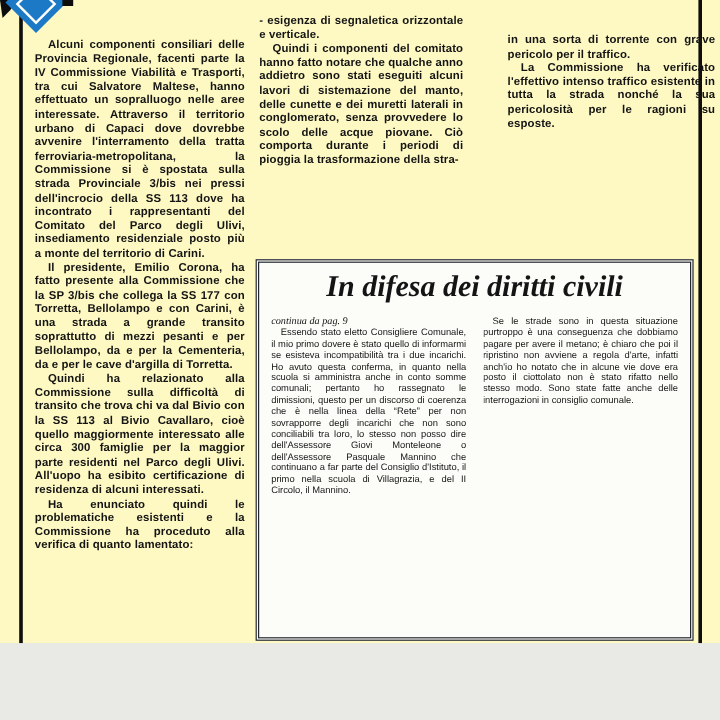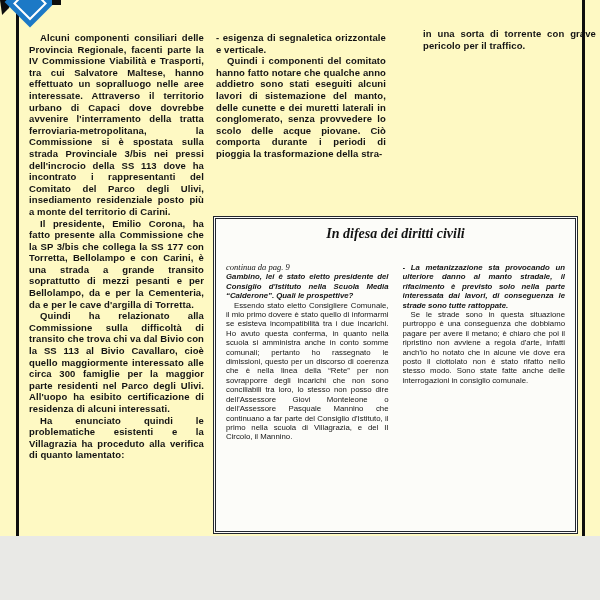--- a/index.html
+++ b/index.html
@@ -21,28 +21,28 @@
     background:#1c79c6;transform:rotate(45deg);}
   .logo-diamond-inner{position:absolute;left:7px;top:7px;width:20px;height:20px;
     border:2px solid #ffffff;background:transparent;}
 
   
   .col{position:absolute;text-align:justify;font-weight:bold;
        font-size:9.5px;line-height:11.6px;letter-spacing:.1px;overflow:hidden;}
   .col p{margin:0;text-indent:11px;}
   .col p.flush{text-indent:0;}
   .col1{left:29px;top:32px;width:175px;height:566px;}
-  .col2{left:216px;top:32px;width:170px;height:182px;}
+  .col2{left:216px;top:12px;width:170px;height:182px;}
   .col3{left:423px;top:28px;width:173px;height:182px;}
 
   
   .article-box{position:absolute;left:213px;top:216px;width:365px;height:318px;
     box-sizing:border-box;background:#fcfcf9;border:3px double #22262e;overflow:hidden;}
   .article-title{font-family:"Liberation Serif",serif;font-style:italic;font-weight:bold;
-    font-size:14px;text-align:center;margin:7px 0 0 0;}
+    font-size:25px;text-align:center;margin:7px 0 0 0;}
   .box-cols{position:absolute;left:10px;right:10px;top:44px;bottom:5px;display:flex;gap:14px;}
   .box-col{flex:1;font-size:7.8px;line-height:9.4px;text-align:justify;overflow:hidden;}
   .continua{font-family:"Liberation Serif",serif;font-style:italic;font-size:8.5px;margin:0 0 6px 0;}
   .question{font-weight:bold;font-style:italic;margin:0 0 4px 0;text-indent:0;}
   .box-col p{margin:0;text-indent:8px;}
   .box-col p.flush{text-indent:0;}
 
   
   .banner{position:absolute;left:213px;top:544px;width:365px;height:70px;
     background:#1565c0;text-align:center;overflow:hidden;}
@@ -60,42 +60,41 @@
   <div class="masthead-fragment"></div>
   <div class="logo-diamond">
     <div class="logo-diamond-inner"></div>
   </div>
   <div class="masthead-fragment2"></div>
 
   <div class="col col1">
     <p>Alcuni componenti consiliari delle Provincia Regionale, facenti parte la IV Commissione Viabilità e Trasporti, tra cui Salvatore Maltese, hanno effettuato un sopralluogo nelle aree interessate. Attraverso il territorio urbano di Capaci dove dovrebbe avvenire l'interramento della tratta ferroviaria-metropolitana, la Commissione si è spostata sulla strada Provinciale 3/bis nei pressi dell'incrocio della SS 113 dove ha incontrato i rappresentanti del Comitato del Parco degli Ulivi, insediamento residenziale posto più a monte del territorio di Carini.</p>
     <p>Il presidente, Emilio Corona, ha fatto presente alla Commissione che la SP 3/bis che collega la SS 177 con Torretta, Bellolampo e con Carini, è una strada a grande transito soprattutto di mezzi pesanti e per Bellolampo, da e per la Cementeria, da e per le cave d'argilla di Torretta.</p>
     <p>Quindi ha relazionato alla Commissione sulla difficoltà di transito che trova chi va dal Bivio con la SS 113 al Bivio Cavallaro, cioè quello maggiormente interessato alle circa 300 famiglie per la maggior parte residenti nel Parco degli Ulivi. All'uopo ha esibito certificazione di residenza di alcuni interessati.</p>
-    <p>Ha enunciato quindi le problematiche esistenti e la Villagrazia ha proceduto alla verifica di quanto lamentato:</p>
+    <p>Ha enunciato quindi le problematiche esistenti e la Commissione ha proceduto alla verifica di quanto lamentato:</p>
   </div>
 
   <div class="col col2">
     <p class="flush">- esigenza di segnaletica orizzontale e verticale.</p>
     <p>Quindi i componenti del comitato hanno fatto notare che qualche anno addietro sono stati eseguiti alcuni lavori di sistemazione del manto, delle cunette e dei muretti laterali in conglomerato, senza provvedere lo scolo delle acque piovane. Ciò comporta durante i periodi di pioggia la trasformazione della stra-</p>
   </div>
 
   <div class="col col3">
     <p class="flush">in una sorta di torrente con grave pericolo per il traffico.</p>
+    <p>La Commissione ha verificato l'effettivo intenso traffico esistente in tutta la strada nonché la sua pericolosità per le ragioni su esposte.</p>
   </div>
 
   <div class="article-box">
     <div class="article-title">In difesa dei diritti civili</div>
     <div class="box-cols">
       <div class="box-col">
         <p class="continua flush">continua da pag. 9</p>
-        <p class="question flush">Gambino, lei è stato eletto presidente del Consiglio d'Istituto nella Scuola Media “Calderone”. Quali le prospettive?</p>
         <p>Essendo stato eletto Consigliere Comunale, il mio primo dovere è stato quello di informarmi se esisteva incompatibilità tra i due incarichi. Ho avuto questa conferma, in quanto nella scuola si amministra anche in conto somme comunali; pertanto ho rassegnato le dimissioni, questo per un discorso di coerenza che è nella linea della “Rete” per non sovrapporre degli incarichi che non sono conciliabili tra loro, lo stesso non posso dire dell'Assessore Giovi Monteleone o dell'Assessore Pasquale Mannino che continuano a far parte del Consiglio d'Istituto, il primo nella scuola di Villagrazia, e del II Circolo, il Mannino.</p>
       </div>
       <div class="box-col">
-        <p class="question flush">- La metanizzazione sta provocando un ulteriore danno al manto stradale, il rifacimento è previsto solo nella parte interessata dai lavori, di conseguenza le strade sono tutte rattoppate.</p>
         <p>Se le strade sono in questa situazione purtroppo è una conseguenza che dobbiamo pagare per avere il metano; è chiaro che poi il ripristino non avviene a regola d'arte, infatti anch'io ho notato che in alcune vie dove era posto il ciottolato non è stato rifatto nello stesso modo. Sono state fatte anche delle interrogazioni in consiglio comunale.</p>
       </div>
     </div>
   </div>
 
   <div class="banner">
     <div class="banner-line1">Il nostro impegno è quello di esserci.</div>
     <div class="banner-line2">Il tuo quello di abbonarti</div>
   </div>
 

